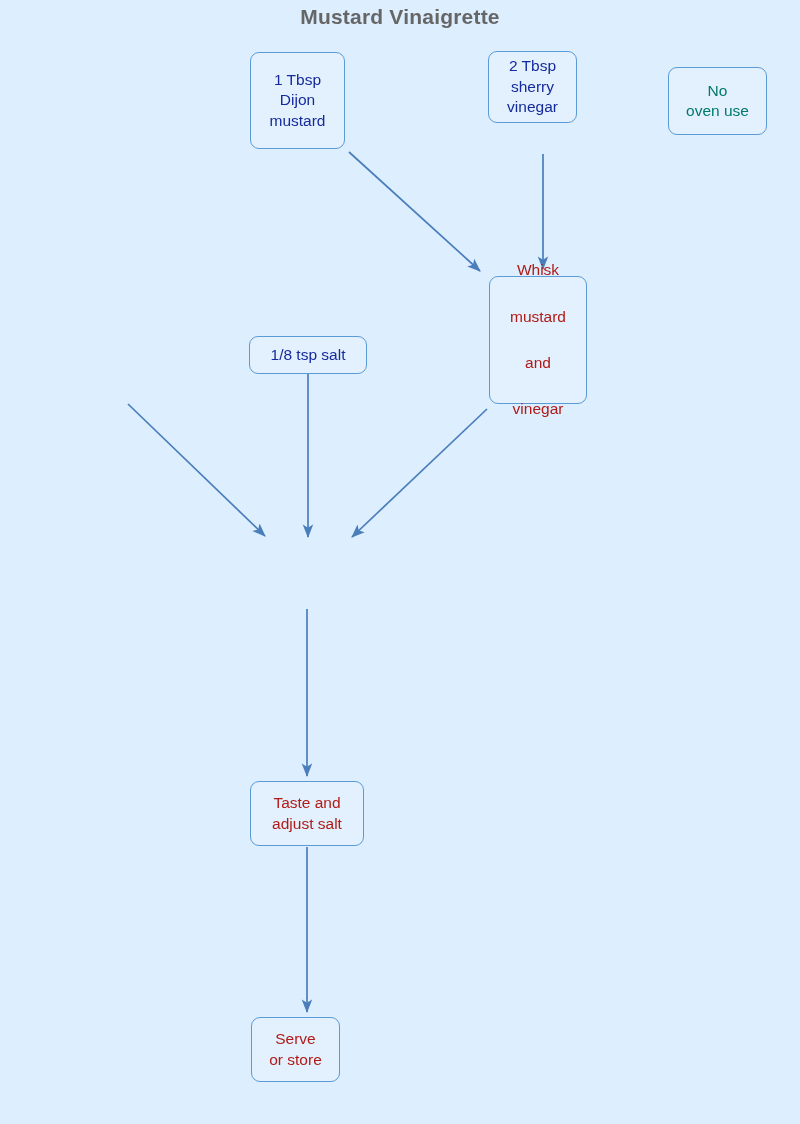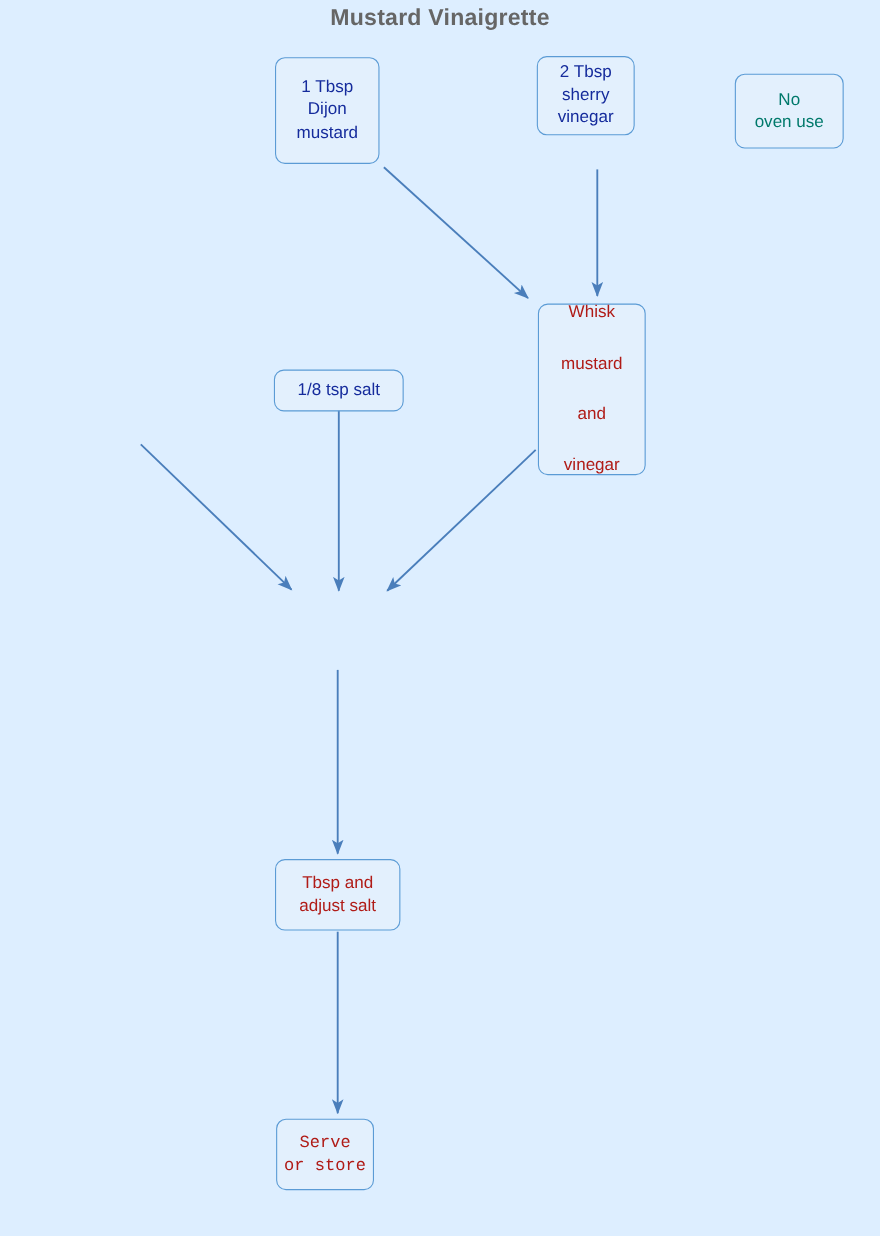--- a/index.html
+++ b/index.html
@@ -59,24 +59,24 @@
   .node.ingredient { color: #152b9c; }
   .node.step { color: #b01b17; }
   .node.note { color: #00796b; }
 
   
   #node-dijon   { left: 250px; top: 52px;   width: 95px;  height: 97px; text-align: right; }
   #node-vinegar { left: 488px; top: 51px;   width: 89px;  height: 72px; text-align: center; }
   #node-nooven  { left: 668px; top: 67px;   width: 99px;  height: 68px; }
   #node-oliveoil{ left: 13px;  top: 277px;  width: 107px; height: 126px; }
   #node-salt    { left: 249px; top: 336px;  width: 118px; height: 38px; }
-  #node-whisk   { left: 489px; top: 276px;  width: 98px;  height: 156px; gap: 26px; }
+  #node-whisk   { left: 489px; top: 276px;  width: 98px;  height: 128px; gap: 26px; }
   #node-add     { left: 251px; top: 542px;  width: 115px; height: 66px; }
   #node-taste   { left: 250px; top: 781px;  width: 114px; height: 65px; }
-  #node-serve   { left: 251px; top: 1017px; width: 89px;  height: 65px; font-family: Liberation Mono, monospace; }
+  #node-serve   { left: 251px; top: 1017px; width: 89px;  height: 65px; }
 </style>
 </head>
 <body>
 
 <div id="canvas">
 
   <div class="diagram-title">Mustard Vinaigrette</div>
 
   <svg id="edges" viewBox="0 0 800 1124" width="800" height="1124" xmlns="http://www.w3.org/2000/svg">
     <defs>
@@ -119,21 +119,21 @@
 
   <div class="node step" id="node-whisk">
     <span class="line">Whisk</span>
     <span class="line">mustard</span>
     <span class="line">and</span>
     <span class="line">vinegar</span>
   </div>
 
 
   <div class="node step" id="node-taste">
-    <span class="line">Tbsp and</span>
+    <span class="line">Taste and</span>
     <span class="line">adjust salt</span>
   </div>
 
   <div class="node step" id="node-serve">
     <span class="line">Serve</span>
     <span class="line">or store</span>
   </div>
 
 </div>
 

